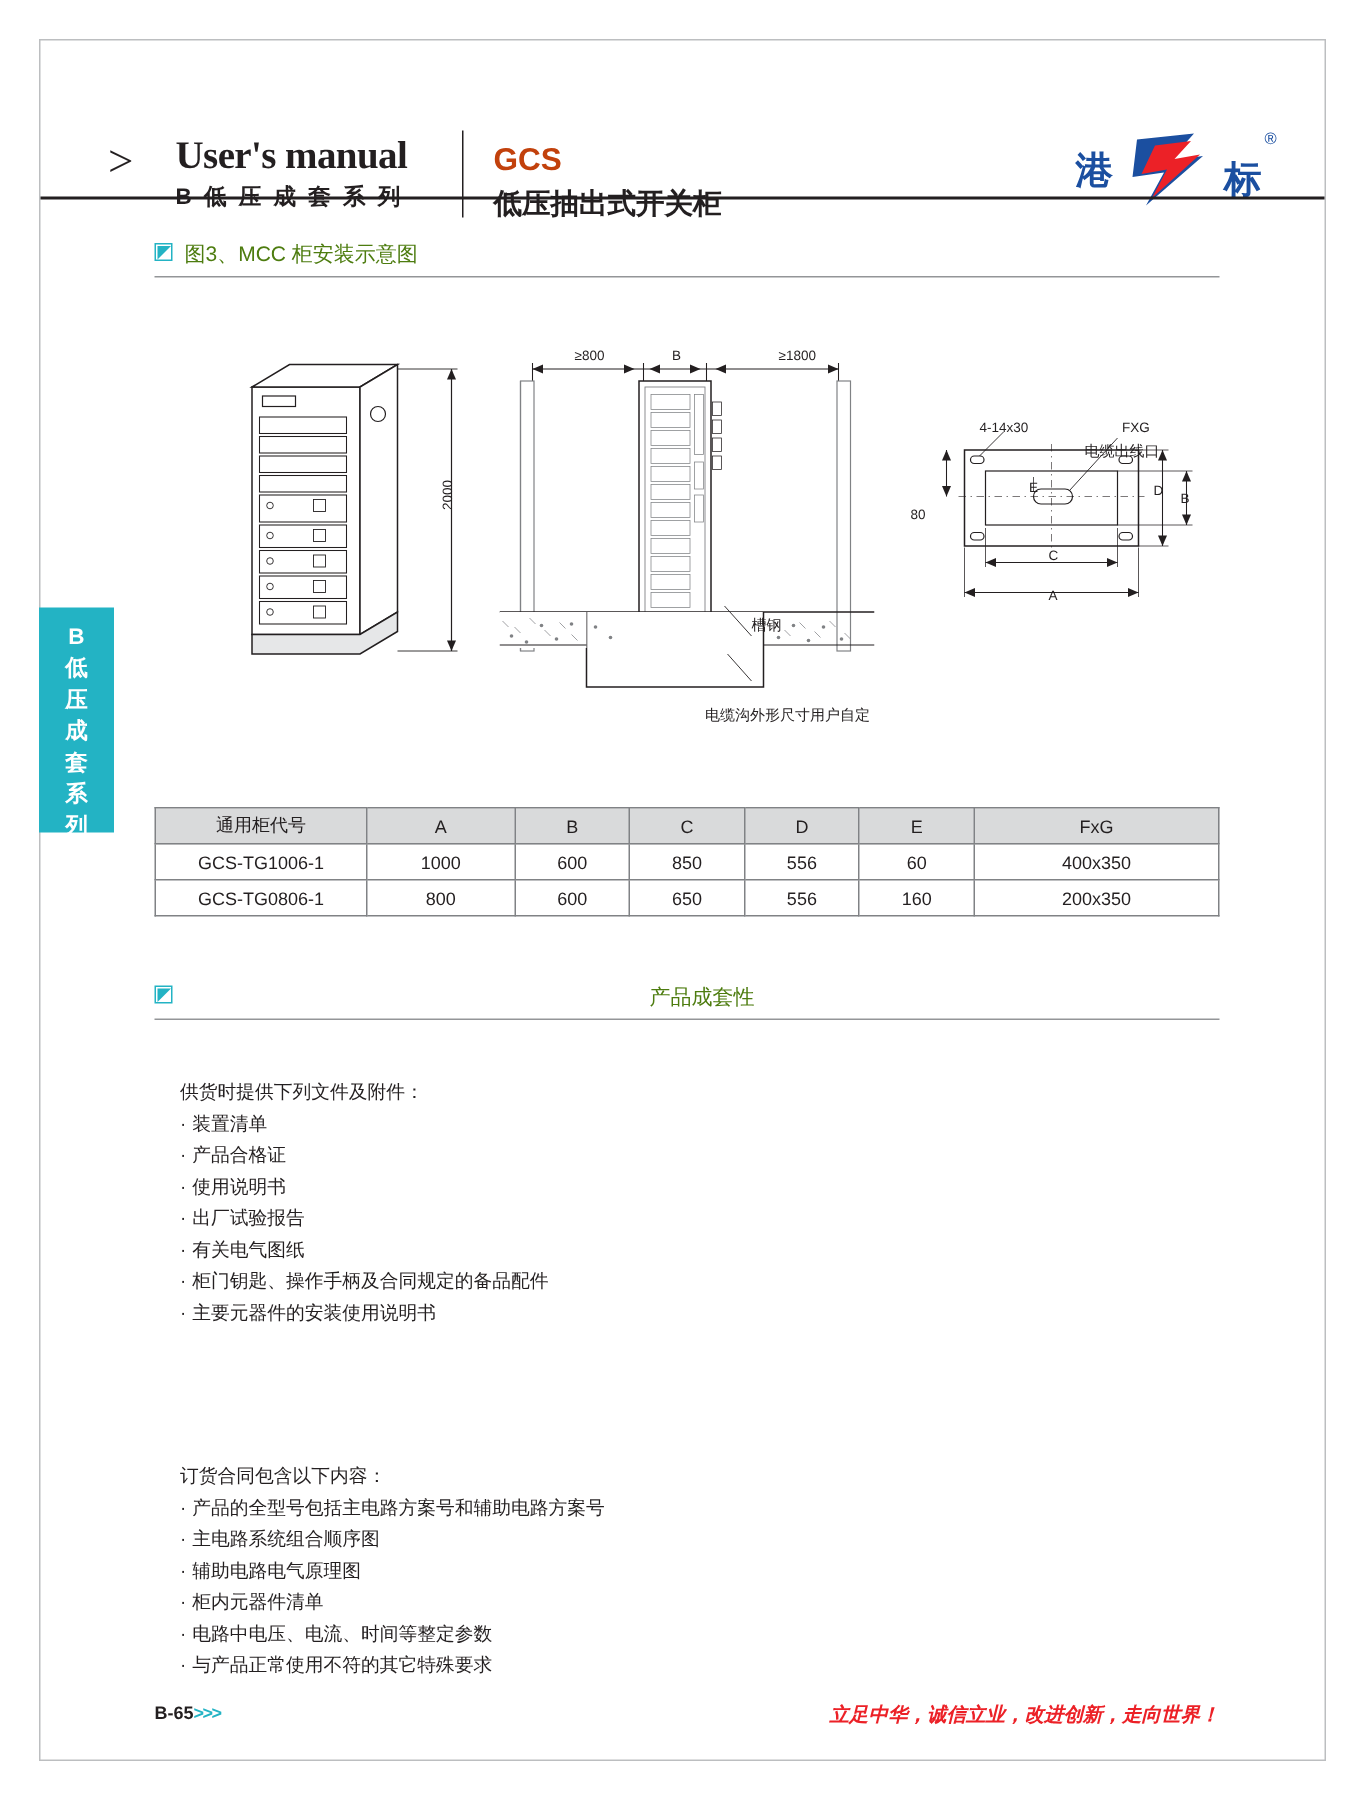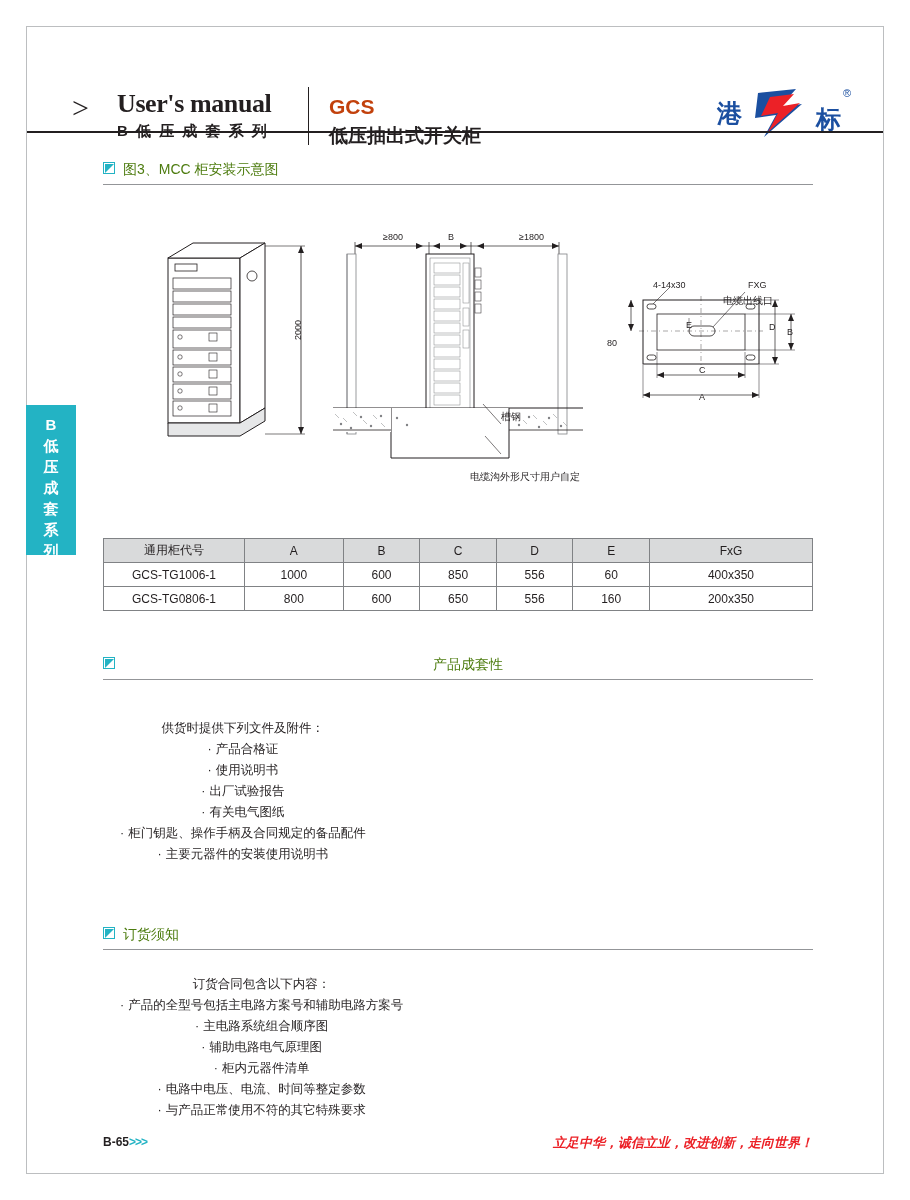--- a/index.html
+++ b/index.html
@@ -211,21 +211,20 @@
   }
   .tbl td.first, .tbl th.first { width: 138px; }
 
   
   .body-text {
     position: absolute;
     left: 120px;
     font-size: 12.5px;
     color: #231f20;
     line-height: 21px;
-    text-align: center;
   }
   .body-text div { white-space: nowrap; }
   .li:before {
     content: "·";
     padding-right: 4px;
   }
 
   
   .footer-page {
     position: absolute;
@@ -518,35 +517,29 @@
   <div class="sec" style="top:655px;text-align:center;">
     <div class="sec-title">
       <span class="sec-mark"></span>
       <span>产品成套性</span>
     </div>
     <div class="sec-rule"></div>
   </div>
 
   <div class="body-text" style="top:718px;">
     <div>供货时提供下列文件及附件：</div>
+    <div class="li">装置清单</div>
     <div class="li">产品合格证</div>
     <div class="li">使用说明书</div>
     <div class="li">出厂试验报告</div>
     <div class="li">有关电气图纸</div>
     <div class="li">柜门钥匙、操作手柄及合同规定的备品配件</div>
     <div class="li">主要元器件的安装使用说明书</div>
   </div>
 
-  <div class="sec" style="top:925px;">
-    <div class="sec-title">
-      <span class="sec-mark"></span>
-      <span>订货须知</span>
-    </div>
-    <div class="sec-rule"></div>
-  </div>
 
   <div class="body-text" style="top:974px;">
     <div>订货合同包含以下内容：</div>
     <div class="li">产品的全型号包括主电路方案号和辅助电路方案号</div>
     <div class="li">主电路系统组合顺序图</div>
     <div class="li">辅助电路电气原理图</div>
     <div class="li">柜内元器件清单</div>
     <div class="li">电路中电压、电流、时间等整定参数</div>
     <div class="li">与产品正常使用不符的其它特殊要求</div>
   </div>

